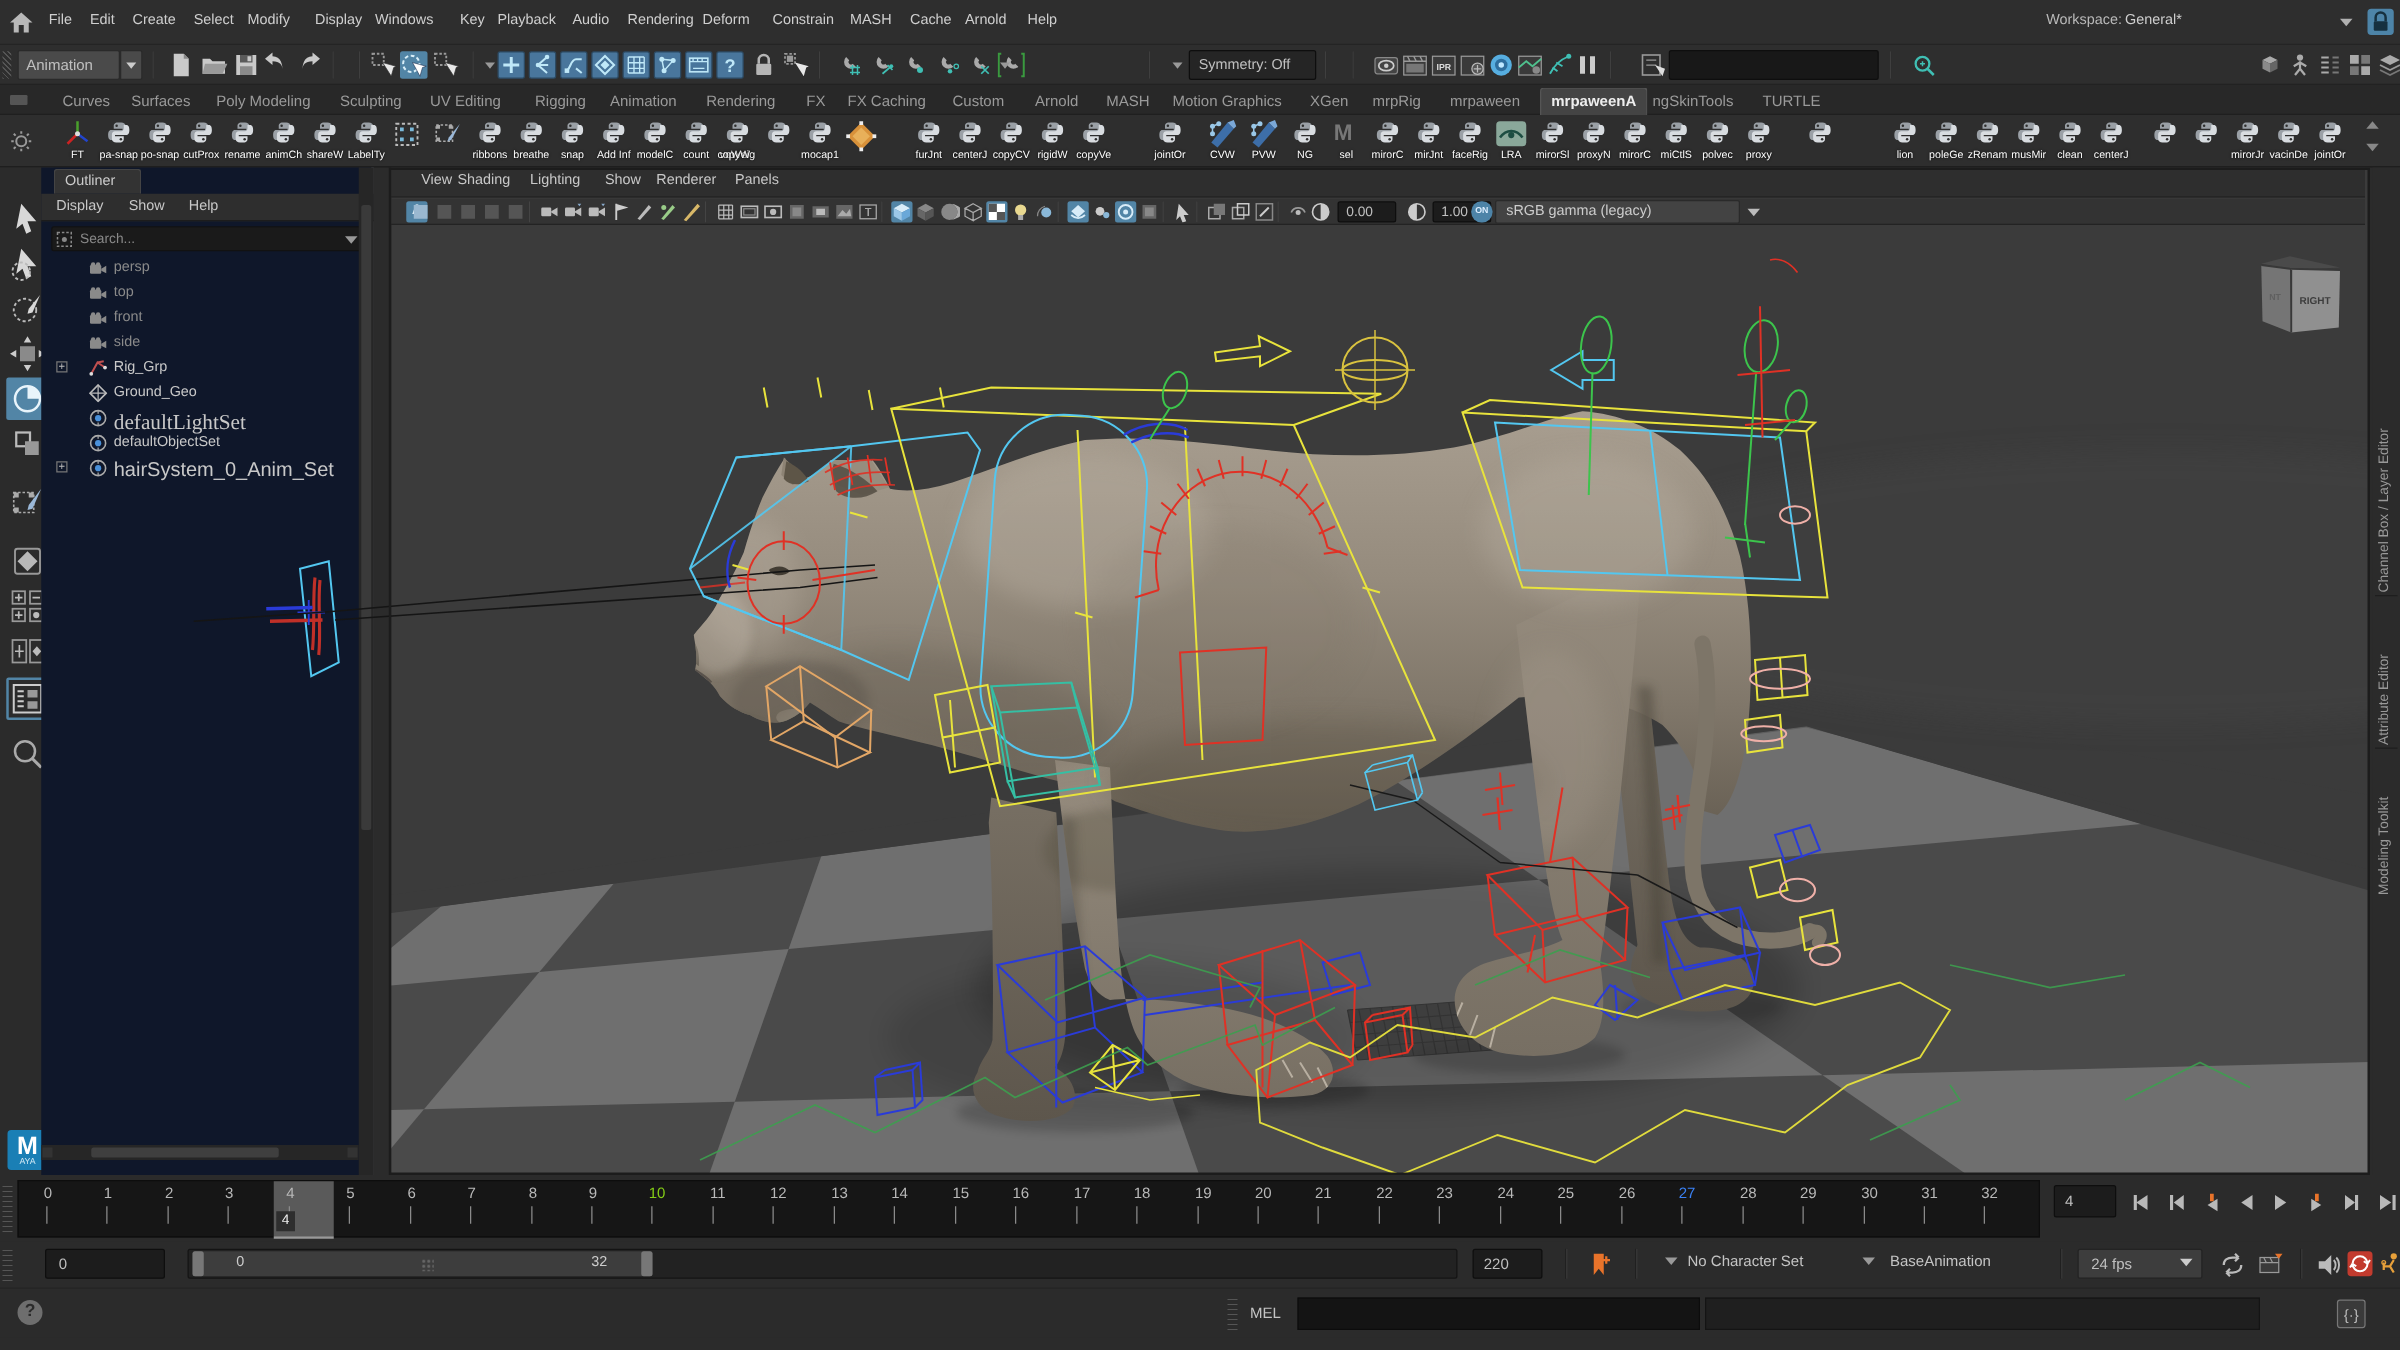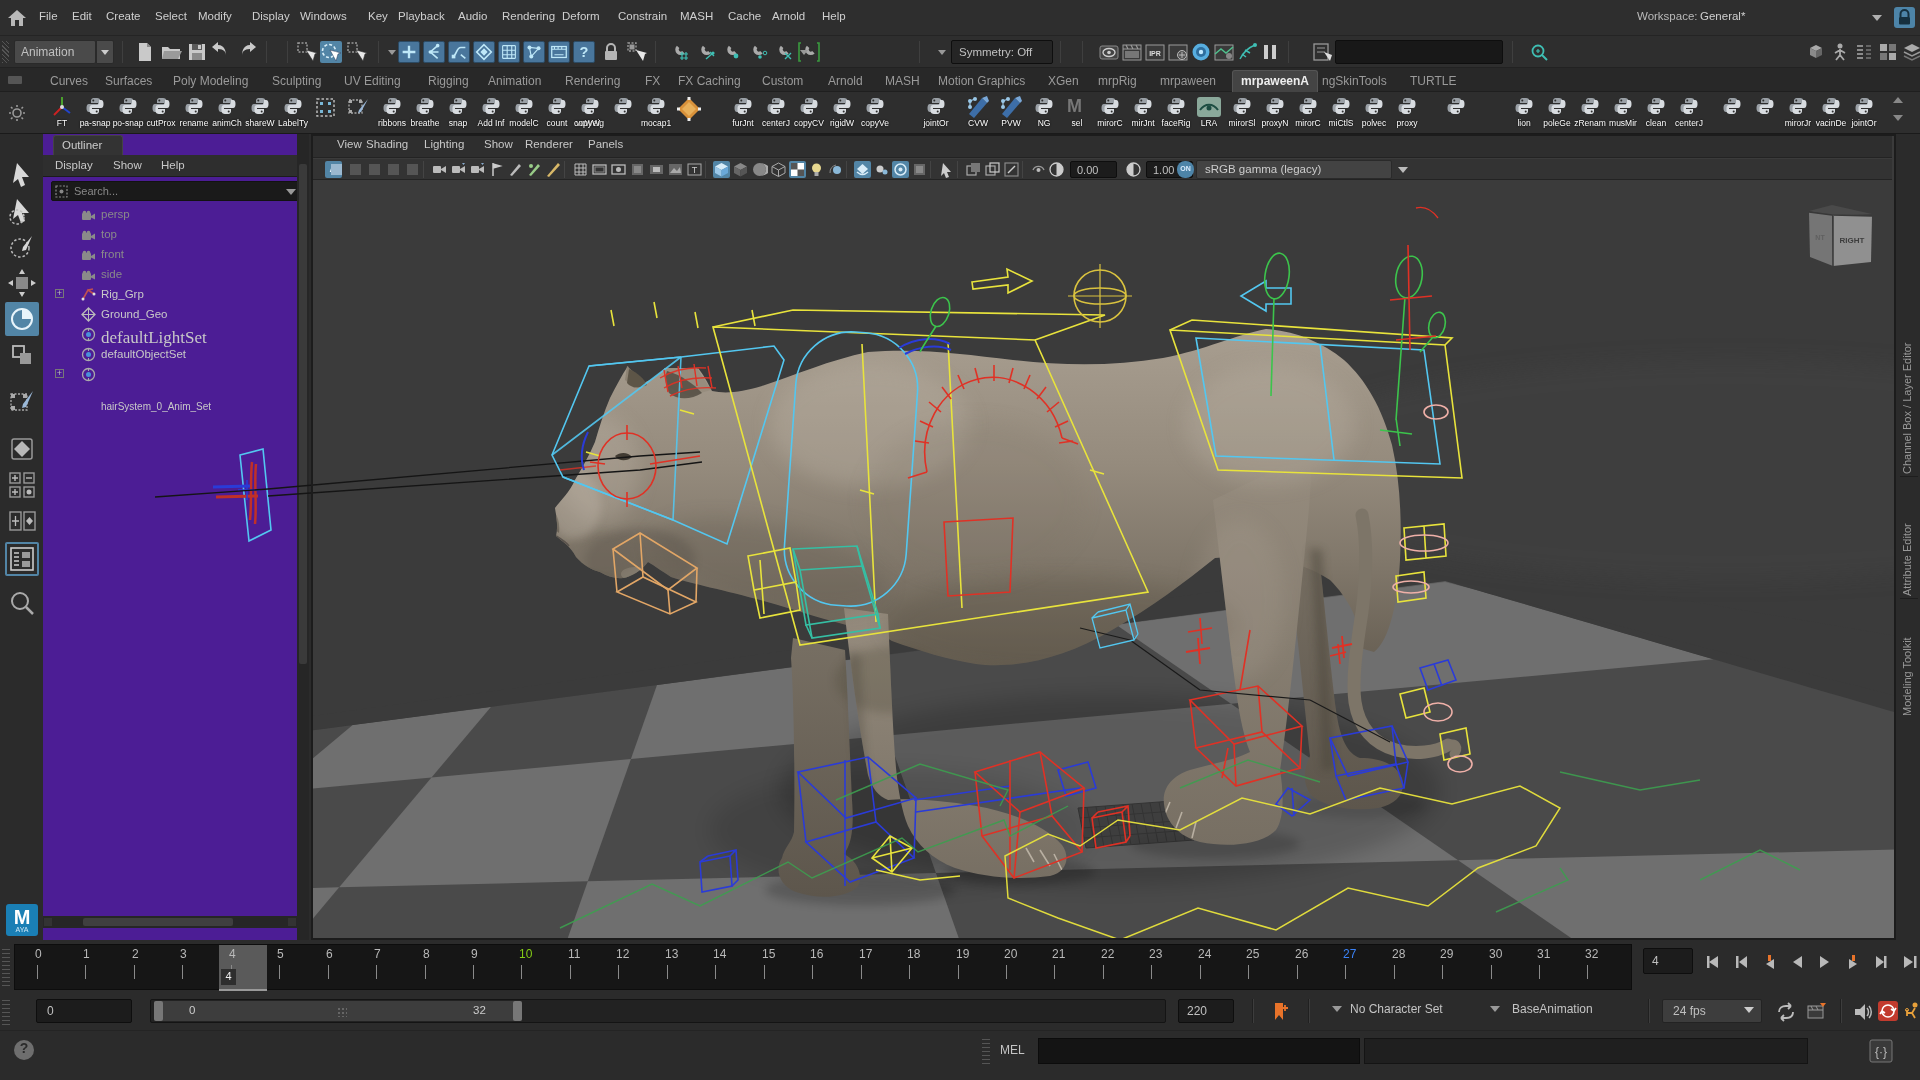--- a/index.html
+++ b/index.html
@@ -779,21 +779,21 @@
       </svg></div>
     <div class="abs" style="left:5px;top:452px;width:34px;height:34px;border-radius:2px;"><svg width="34" height="34" viewBox="0 0 34 34">
         <circle cx="15" cy="15" r="8" fill="none" stroke="#aaa" stroke-width="2"></circle>
         <path d="M21 21 L28 28" stroke="#aaa" stroke-width="2.5"></path>
       </svg></div>
     <div class="abs" style="left:6px;top:770px;width:32px;height:32px;background:#1a7fb5;border-radius:3px;">
       <div style="color:#fff;font-weight:bold;font-size:20px;text-align:center;margin-top:2px;">M</div>
       <div style="color:#cfe8f5;font-size:7px;text-align:center;margin-top:-3px;">AYA</div>
     </div>
   </div>
-<div class="abs" style="left:43px;top:134px;width:266px;height:806px;background:#4c1d95;border-right:2px solid #555;">
+<div class="abs" style="left:33px;top:134px;width:266px;height:806px;background:#0f172a;border-right:2px solid #555;">
     <div class="abs" style="left:10px;top:1px;width:70px;height:20px;background:#333;border:1px solid #444;border-bottom:none;border-radius:3px 3px 0 0;color:#ccc;font-size:11.5px;padding:3px 0 0 8px;">Outliner</div>
     <div class="abs" style="left:0;top:21px;width:266px;height:22px;background:#2e2e2e;border-bottom:1px solid #1c1c1c;">
       <div class="abs" style="left:12px;top:4px;color:#c8c8c8;font-size:11.5px;">Display</div>
       <div class="abs" style="left:70px;top:4px;color:#c8c8c8;font-size:11.5px;">Show</div>
       <div class="abs" style="left:118px;top:4px;color:#c8c8c8;font-size:11.5px;">Help</div>
     </div>
     <div class="abs" style="left:8px;top:47px;width:250px;height:20px;background:#1a1a1a;border:1px solid #121212;border-radius:2px;">
       <svg class="abs" style="left:2px;top:2px" width="15" height="15" viewBox="0 0 15 15">
         <rect x="2" y="2" width="11" height="11" fill="none" stroke="#888" stroke-width="1.2" stroke-dasharray="2 1.5"></rect>
         <circle cx="7.5" cy="7.5" r="2" fill="#888"></circle>
@@ -852,21 +852,21 @@
       <circle cx="7.5" cy="7.5" r="2.5" fill="#4a90d9"></circle>
       <path d="M7.5 1.5 L7.5 4 M7.5 11 L7.5 13.5" stroke="#aaa"></path>
     </svg>
     <div class="abs" style="left:58px;top:214px;color:#c8c8c8;font-size:11.5px;">defaultObjectSet</div>
     <div class="abs" style="left:12px;top:235px;width:9px;height:9px;border:1px solid #777;color:#bbb;font-size:9px;line-height:7px;text-align:center;">+</div>
     <svg class="abs" style="left:38px;top:233px" width="15" height="15" viewBox="0 0 15 15">
       <circle cx="7.5" cy="7.5" r="6" fill="none" stroke="#aaa" stroke-width="1.3"></circle>
       <circle cx="7.5" cy="7.5" r="2.5" fill="#4a90d9"></circle>
       <path d="M7.5 1.5 L7.5 4 M7.5 11 L7.5 13.5" stroke="#aaa"></path>
     </svg>
-    <div class="abs" style="left:58px;top:234px;color:#c8c8c8;font-size:10px;margin-top:33px;">hairSystem_0_Anim_Set</div>
+    <div class="abs" style="left:58px;top:234px;color:#c8c8c8;font-size:16px;">hairSystem_0_Anim_Set</div>
     <div class="abs" style="left:0;top:782px;width:254px;height:12px;background:#262626;">
       <div class="abs" style="left:40px;top:2px;width:150px;height:8px;background:#3f3f3f;border-radius:2px;"></div>
       <div class="abs" style="left:1px;top:2px;width:8px;height:8px;background:#333;"></div>
       <div class="abs" style="left:245px;top:2px;width:8px;height:8px;background:#333;"></div>
     </div>
     <div class="abs" style="left:254px;top:0px;width:12px;height:806px;background:#262626;">
       <div class="abs" style="left:2px;top:30px;width:8px;height:500px;background:#3a3a3a;border-radius:2px;"></div>
     </div>
   </div>
 <svg class="abs" style="left:0;top:134px;width:1896px;height:806px" viewBox="0 134 1896 806">

